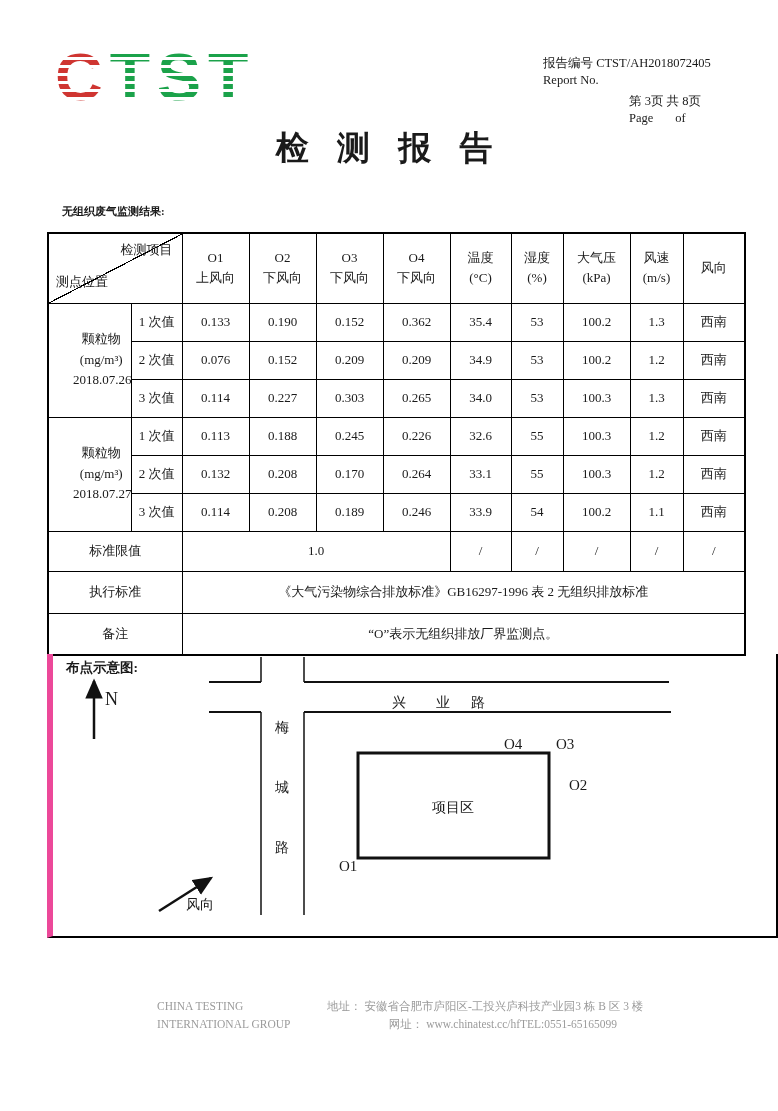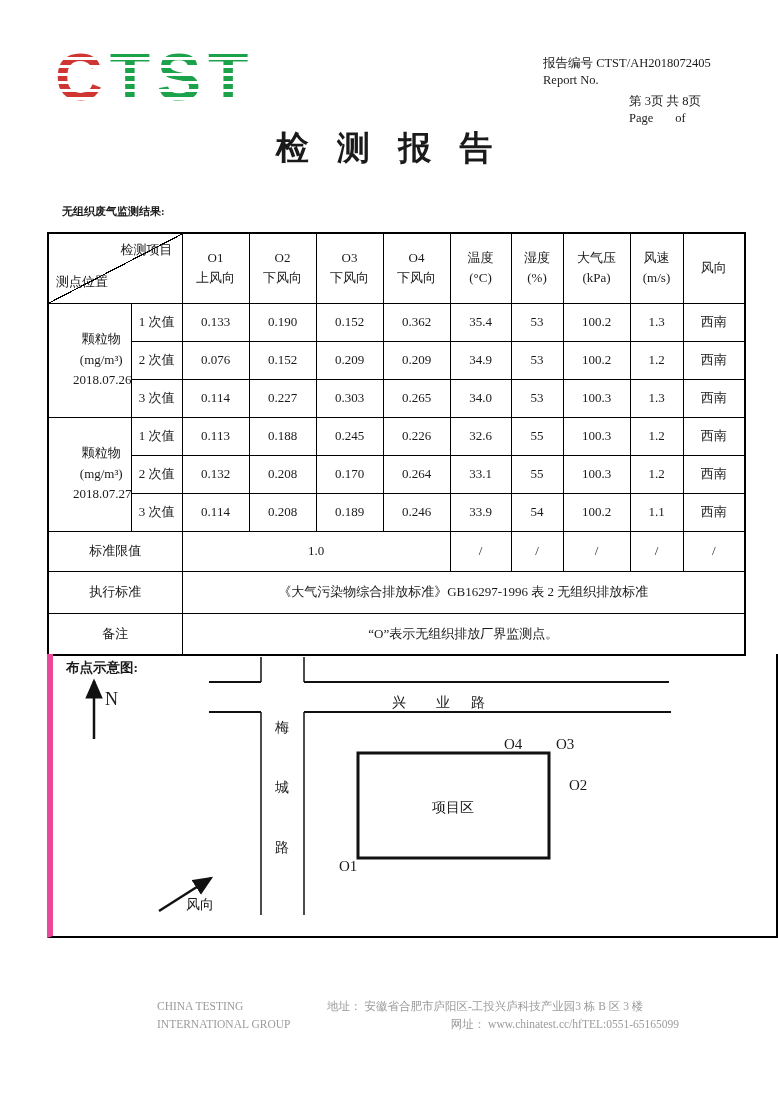--- a/index.html
+++ b/index.html
@@ -51,21 +51,21 @@
   .diagram { position:absolute; left:47px; top:654px; width:731px; height:284px;
              border-left:6px solid #ec4899; border-right:2px solid #000; border-bottom:2px solid #000; }
   .diagram .dlabel { position:absolute; left:13px; top:5px; font-size:13.5px; font-weight:bold; }
   .diagram svg { position:absolute; left:0; top:0; }
   .diagram text { font-family:"Liberation Serif", serif; fill:#1a1a1a; }
 
   
   .footer { position:absolute; top:997px; left:0; width:778px; color:#9b9b9b; font-size:11.5px; }
   .footer .org { position:absolute; left:157px; top:0; line-height:18px; }
   .footer .info { position:absolute; left:327px; top:0; width:352px; line-height:18px; }
-  .footer .row2 { display:flex; justify-content:flex-end; }
+  .footer .row2 { display:flex; justify-content:center; }
 </style>
 </head>
 <body>
 
 <div class="page">
 
   <div class="logo">
     <span class="red">C</span><span class="green">T</span><span class="green">S</span><span class="green">T</span>
   </div>
 

